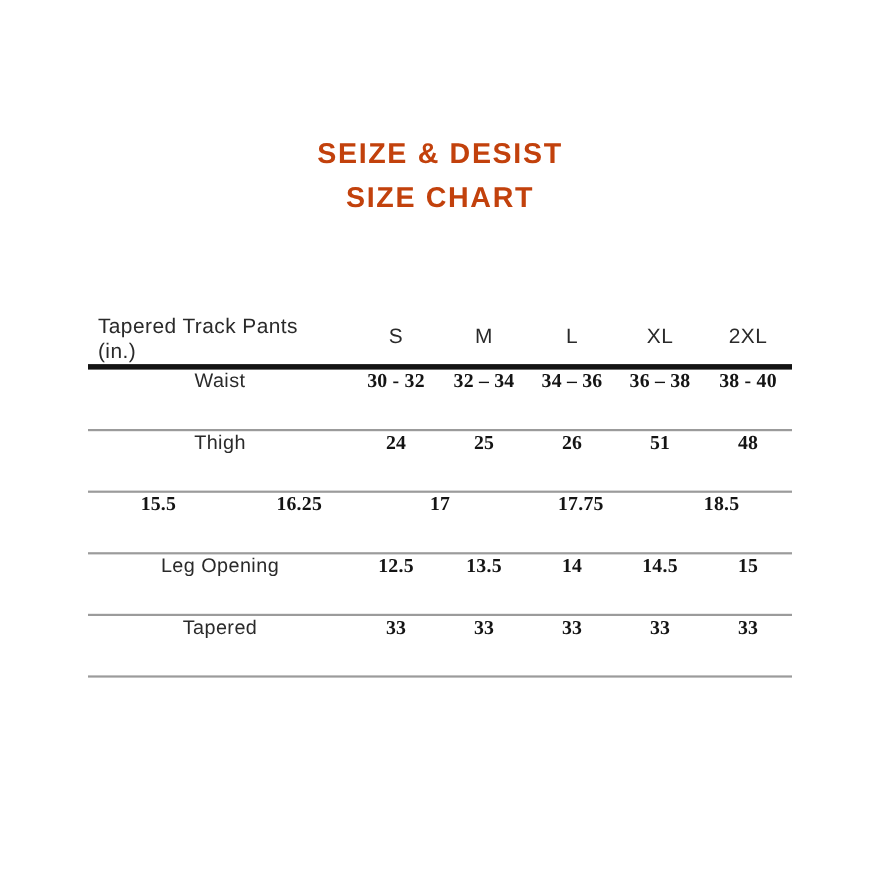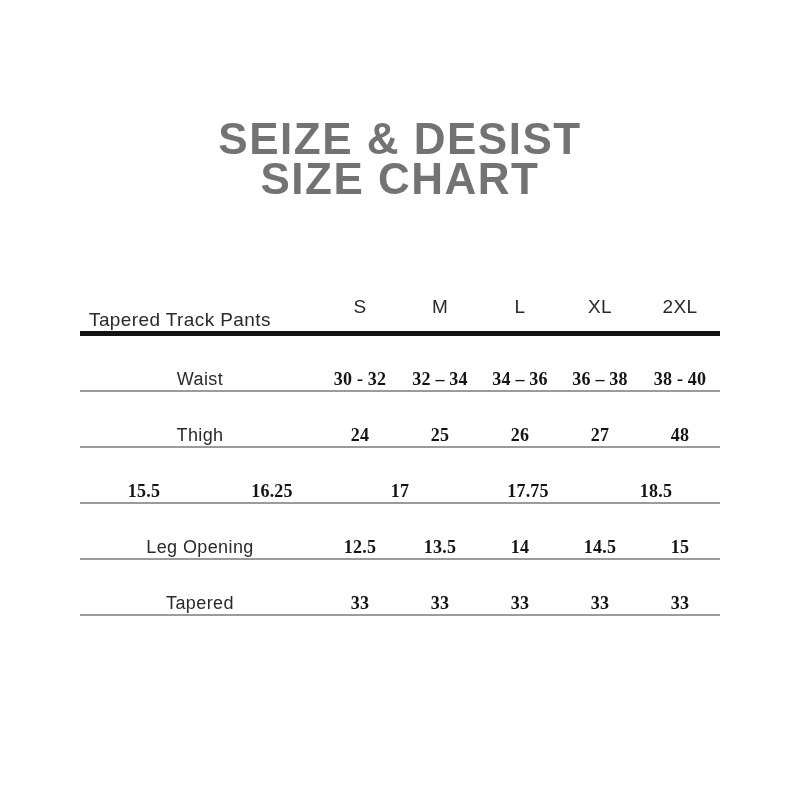--- a/index.html
+++ b/index.html
@@ -13,25 +13,25 @@
     color: #1e1e1e;
     font-family: "Liberation Sans", sans-serif;
     overflow: hidden;
   }
   .title {
     position: absolute;
     top: 119px;
     left: 0;
     width: 100%;
     text-align: center;
-    font-size: 44px;
+    font-size: 26px;
     font-weight: bold;
     letter-spacing: 1.5px;
     line-height: 40px;
-    color: #737373;
+    color: #c2410c;
   }
   .size-table {
     position: absolute;
     left: 80px;
     top: 287px;
     width: 640px;
   }
   .thead {
     display: flex;
     align-items: flex-end;
@@ -50,21 +50,21 @@
     flex: 1;
     text-align: center;
     font-size: 19px;
     letter-spacing: 0.4px;
     color: #2a2a2a;
     align-self: flex-end;
     padding-bottom: 13px;
   }
   .trow {
     display: flex;
-    align-items: flex-end;
+    align-items: flex-start;
     height: 56px;
     border-bottom: 2px solid #9b9b9b;
   }
   .td-label {
     width: 240px;
     text-align: center;
     font-size: 18px;
     letter-spacing: 0.4px;
     color: #2a2a2a;
   }
@@ -87,20 +87,21 @@
   <div class="title">
     <div>SEIZE &amp; DESIST</div>
     <div>SIZE CHART</div>
   </div>
 
   <div class="size-table">
 
     <div class="thead">
       <div class="th-label">
         <div>Tapered Track Pants</div>
+        <div>(in.)</div>
       </div>
       <div class="th-size">S</div>
       <div class="th-size">M</div>
       <div class="th-size">L</div>
       <div class="th-size">XL</div>
       <div class="th-size">2XL</div>
     </div>
 
     <div class="trow">
       <div class="td-label">Waist</div>
@@ -109,21 +110,21 @@
       <div class="td-val">34 – 36</div>
       <div class="td-val">36 – 38</div>
       <div class="td-val">38 - 40</div>
     </div>
 
     <div class="trow">
       <div class="td-label">Thigh</div>
       <div class="td-val">24</div>
       <div class="td-val">25</div>
       <div class="td-val">26</div>
-      <div class="td-val">27</div>
+      <div class="td-val">51</div>
       <div class="td-val">48</div>
     </div>
 
     <div class="trow">
       <div class="td-val">15.5</div>
       <div class="td-val">16.25</div>
       <div class="td-val">17</div>
       <div class="td-val">17.75</div>
       <div class="td-val">18.5</div>
     </div>

